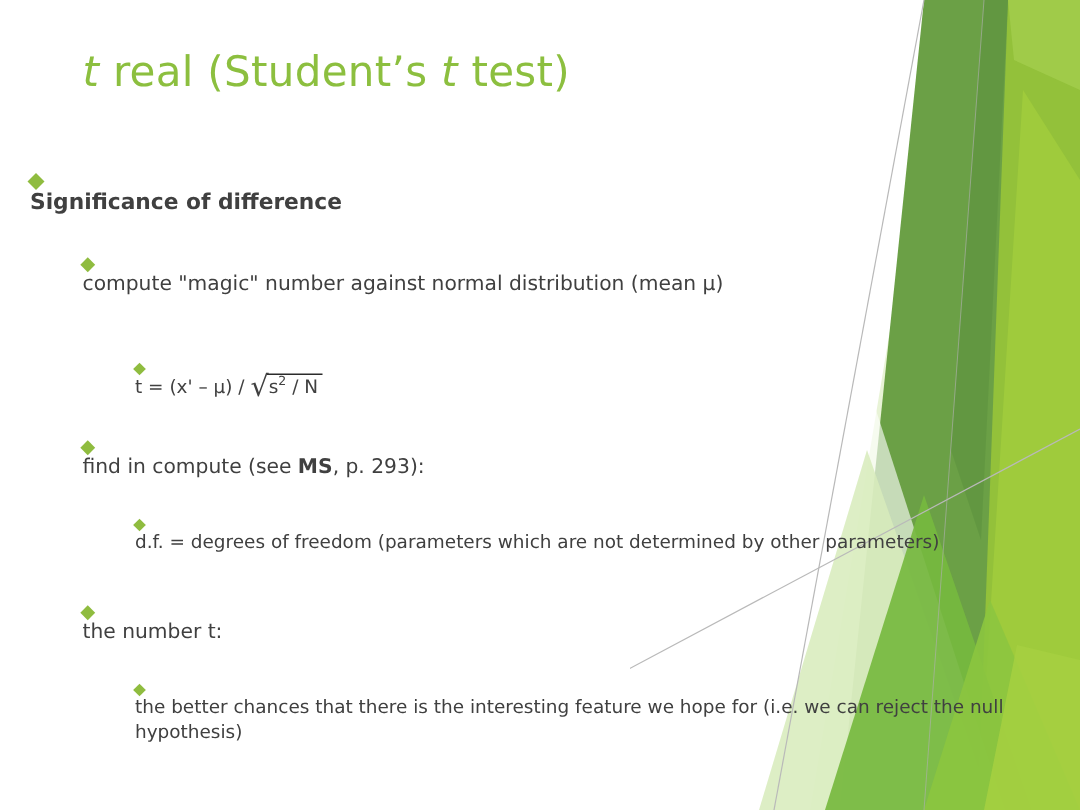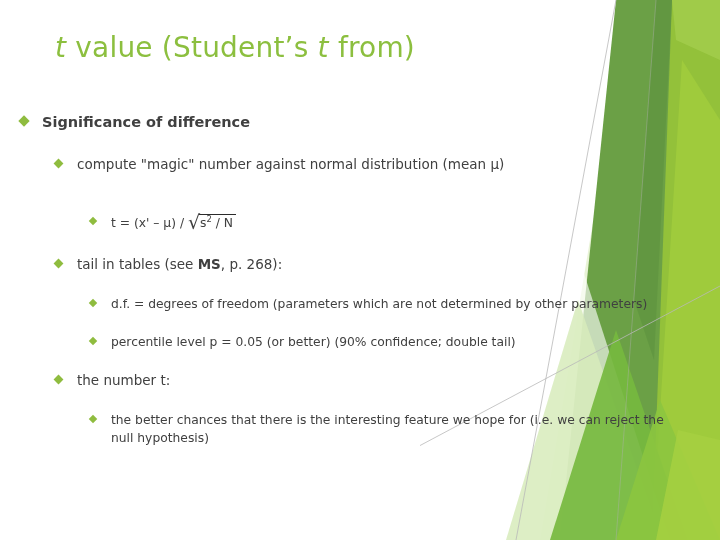--- a/index.html
+++ b/index.html
@@ -48,20 +48,21 @@
     left: 0;
     top: 112px;
     width: 720px;
   }
 
   .row {
     position: relative;
     display: flex;
     align-items: flex-start;
     color: #404040;
+    flex-direction: column;
   }
 
   .bullet {
     flex: 0 0 auto;
     position: relative;
   }
   .diamond {
     display: block;
     background: #8fbc3f;
     transform: rotate(45deg);
@@ -157,21 +158,21 @@
     <polygon points="258,430 300,440 300,540 236,540" fill="#a6d041" opacity="0.85"></polygon>
 
     <polygon points="252,0 300,0 300,60 256,40" fill="#a8d254" opacity="0.6"></polygon>
 
     <line x1="196" y1="0" x2="96" y2="540" stroke="#b9b9b9" stroke-width="0.8"></line>
     <line x1="300" y1="286" x2="-140" y2="520" stroke="#b9b9b9" stroke-width="0.8"></line>
     <line x1="236" y1="0" x2="196" y2="540" stroke="#b0b0b0" stroke-width="0.6" opacity="0.7"></line>
   </svg>
 
   <div class="slide-title">
-    <span class="it">t</span><span> value (Student’s </span><span class="it">t</span><span> from)</span>
+    <span class="it">t</span><span> real (Student’s </span><span class="it">t</span><span> test)</span>
   </div>
 
   <div class="body">
 
     <div class="row lvl1">
       <span class="bullet">
           <i class="diamond"></i>
         </span>
       <span class="text">Significance of difference</span>
     </div>
@@ -196,40 +197,34 @@
         </span>
       <span class="text"><span>t = (x' – μ) / </span><span class="radical"><span class="sign">√</span><span class="radicand"><span>s</span><sup>2</sup><span> / N</span></span></span></span>
     </div>
 
     <div class="spacer-14"></div>
 
     <div class="row lvl2">
       <span class="bullet">
           <i class="diamond"></i>
         </span>
-      <span class="text"><span>tail in tables (see </span><span class="b">MS</span><span>, p. 268):</span></span>
+      <span class="text"><span>find in compute (see </span><span class="b">MS</span><span>, p. 293):</span></span>
     </div>
 
     <div class="spacer-14"></div>
 
     <div class="row lvl3">
       <span class="bullet">
           <i class="diamond"></i>
         </span>
       <span class="text">d.f. = degrees of freedom (parameters which are not determined by other parameters)</span>
     </div>
 
     <div class="spacer-14"></div>
 
-    <div class="row lvl3">
-      <span class="bullet">
-          <i class="diamond"></i>
-        </span>
-      <span class="text">percentile level p = 0.05 (or better) (90% confidence; double tail)</span>
-    </div>
 
     <div class="spacer-14"></div>
 
     <div class="row lvl2">
       <span class="bullet">
           <i class="diamond"></i>
         </span>
       <span class="text">the number t:</span>
     </div>
 

